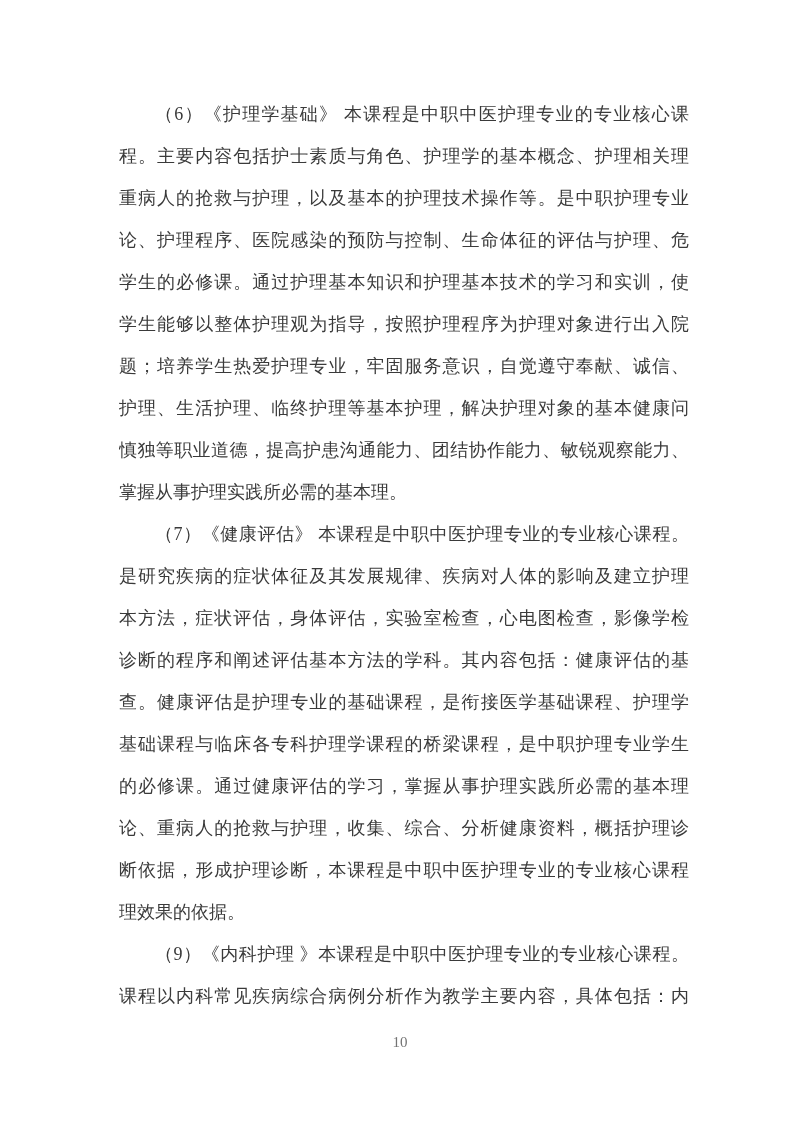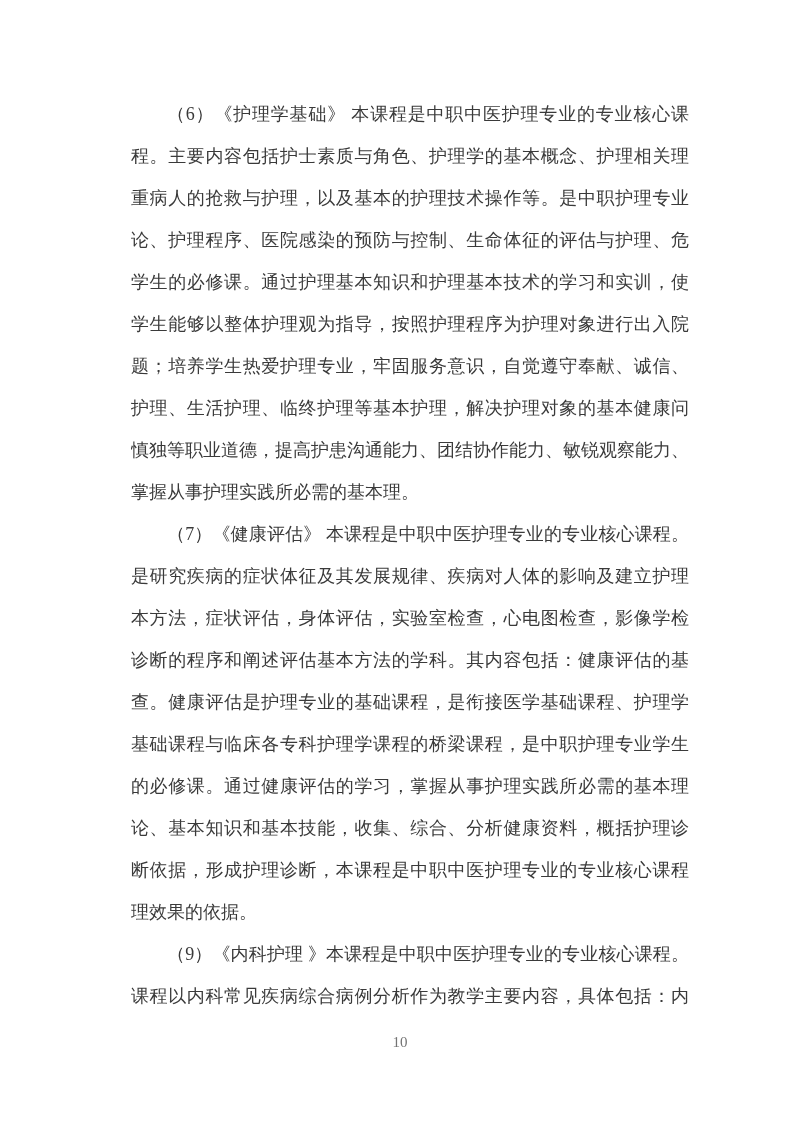--- a/index.html
+++ b/index.html
@@ -24,21 +24,20 @@
   }
   .text-line {
     height: 42px;
     line-height: 42px;
     font-size: 18px;
     letter-spacing: 0;
     text-align: justify;
     text-align-last: justify;
     overflow: hidden;
     white-space: pre-wrap;
-    margin-left: 12px;
   }
   .text-line.para-start {
     text-indent: 36px;
   }
   .text-line.para-end {
     text-align-last: left;
   }
   .page-number {
     position: absolute;
     top: 1031px;
@@ -65,20 +64,20 @@
       <div class="text-line">护理、生活护理、临终护理等基本护理，解决护理对象的基本健康问</div>
       <div class="text-line">慎独等职业道德，提高护患沟通能力、团结协作能力、敏锐观察能力、</div>
       <div class="text-line para-end">掌握从事护理实践所必需的基本理。</div>
       <div class="text-line para-start">（7）《健康评估》 本课程是中职中医护理专业的专业核心课程。</div>
       <div class="text-line">是研究疾病的症状体征及其发展规律、疾病对人体的影响及建立护理</div>
       <div class="text-line">本方法，症状评估，身体评估，实验室检查，心电图检查，影像学检</div>
       <div class="text-line">诊断的程序和阐述评估基本方法的学科。其内容包括：健康评估的基</div>
       <div class="text-line">查。健康评估是护理专业的基础课程，是衔接医学基础课程、护理学</div>
       <div class="text-line">基础课程与临床各专科护理学课程的桥梁课程，是中职护理专业学生</div>
       <div class="text-line">的必修课。通过健康评估的学习，掌握从事护理实践所必需的基本理</div>
-      <div class="text-line">论、基本知识和基本技能，收集、综合、分析健康资料，概括护理诊</div>
+      <div class="text-line">论、重病人的抢救与护理，收集、综合、分析健康资料，概括护理诊</div>
       <div class="text-line">断依据，形成护理诊断，本课程是中职中医护理专业的专业核心课程</div>
       <div class="text-line para-end">理效果的依据。</div>
       <div class="text-line para-start">（9）《内科护理 》本课程是中职中医护理专业的专业核心课程。</div>
       <div class="text-line">课程以内科常见疾病综合病例分析作为教学主要内容，具体包括：内</div>
     </div>
   <div class="page-number">10</div>
 </div>
 
 </body></html>

